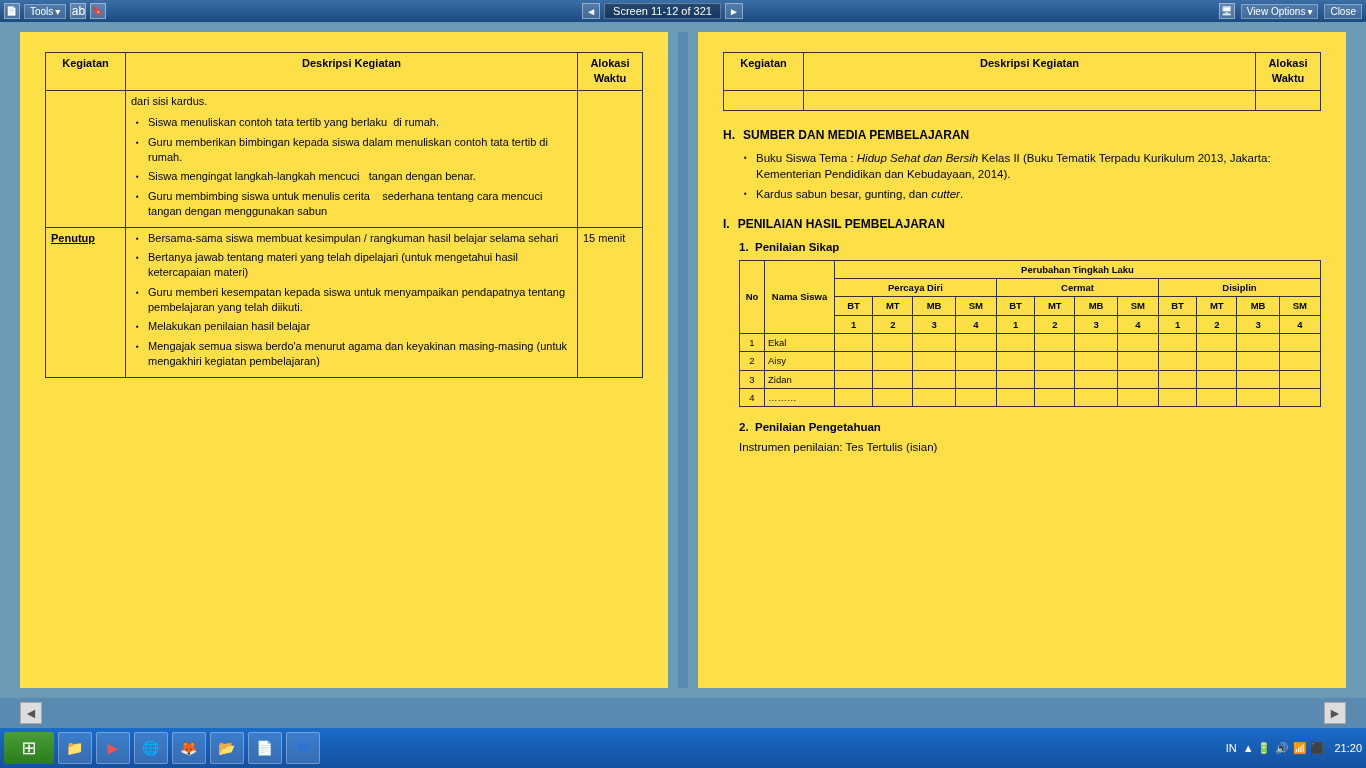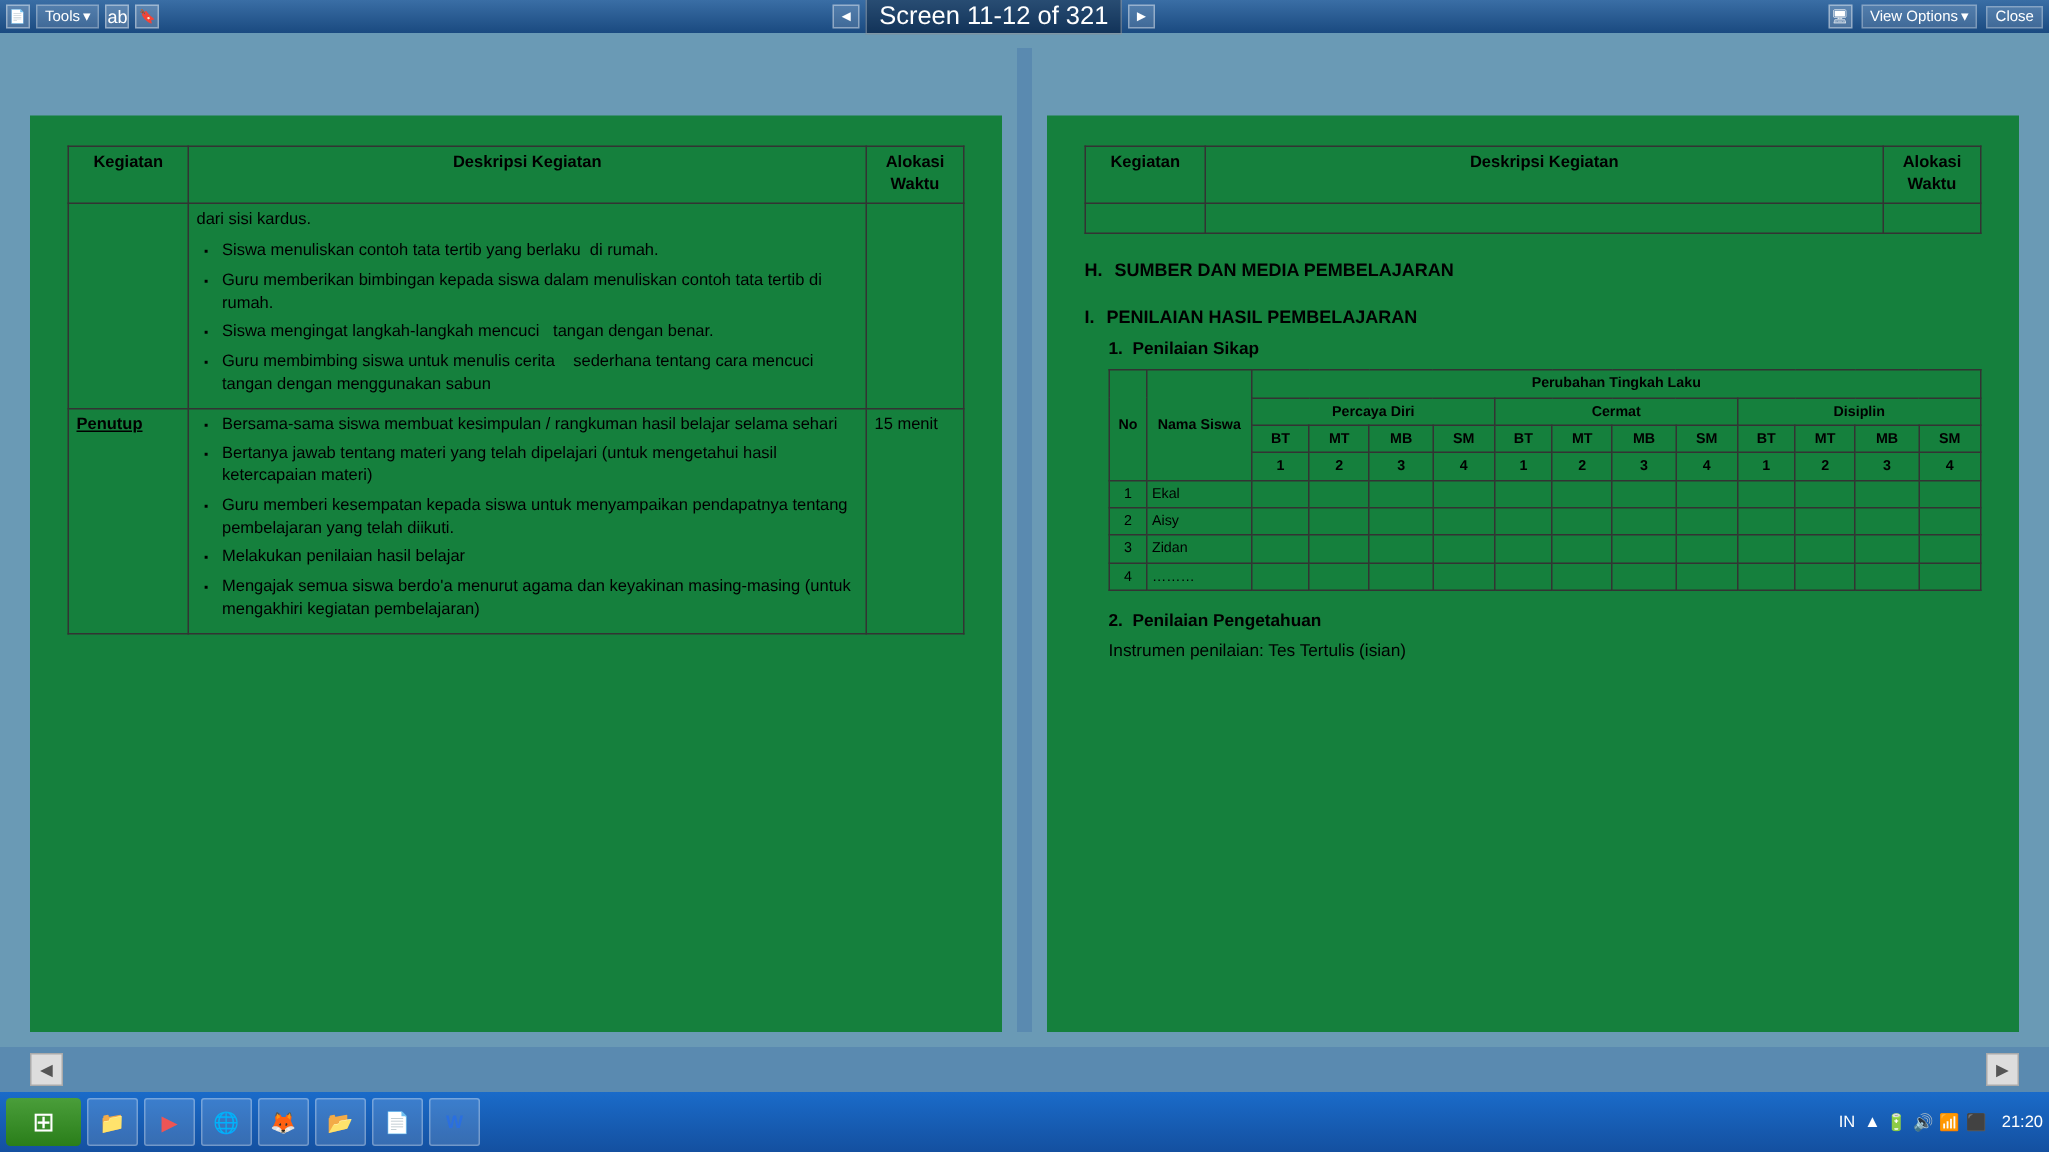--- a/index.html
+++ b/index.html
@@ -40,44 +40,43 @@
       width: 18px; height: 16px;
       background: rgba(255,255,255,0.15);
       border: 1px solid rgba(255,255,255,0.4);
       display: inline-flex; align-items: center; justify-content: center;
       cursor: pointer; color: white; font-size: 10px;
     }
     .screen-info {
       background: rgba(0,0,0,0.3);
       border: 1px solid rgba(255,255,255,0.3);
       padding: 1px 8px;
-      font-size: 17px;
+      font-size: 11px;
     }
 
     
     .main-content {
       width: 100%;
       height: calc(768px - 22px - 40px - 30px);
       background: #6a9ab5;
       display: flex;
       align-items: stretch;
       padding: 10px 20px;
       gap: 10px;
       overflow: hidden;
     }
 
     
     .page-panel {
-      background: #15803d;
+      background: #fde047;
       flex: 1;
       overflow: hidden;
       padding: 20px 25px;
       font-size: 11.5px;
       line-height: 1.4;
-      margin-top: 45px;
     }
 
     
     .nav-strip {
       display: flex;
       align-items: center;
       justify-content: space-between;
       padding: 4px 20px;
       background: #5a8ab0;
       height: 30px;
@@ -258,20 +257,24 @@
           <td></td>
         </tr>
       </tbody>
     </table>
 
     <div class="sub-section">
       <div style="display:flex; gap:8px; font-weight:bold; font-size:12px; margin-bottom:6px;">
         <span>H.</span>
         <span>SUMBER DAN  MEDIA PEMBELAJARAN</span>
       </div>
+      <ul class="bullet-list" style="margin-left:16px;">
+        <li>Buku Siswa Tema : <em>Hidup Sehat dan Bersih</em> Kelas II (Buku Tematik Terpadu Kurikulum 2013, Jakarta: Kementerian Pendidikan dan Kebudayaan, 2014).</li>
+        <li>Kardus  sabun  besar, gunting, dan <em>cutter</em>.</li>
+      </ul>
     </div>
 
     <div class="sub-section" style="margin-top:14px;">
       <div style="display:flex; gap:8px; font-weight:bold; font-size:12px; margin-bottom:6px;">
         <span>I.</span>
         <span>PENILAIAN HASIL PEMBELAJARAN</span>
       </div>
 
       <div style="margin-left:16px; margin-bottom:10px;">
         <div style="font-weight:bold; margin-bottom:5px;">

